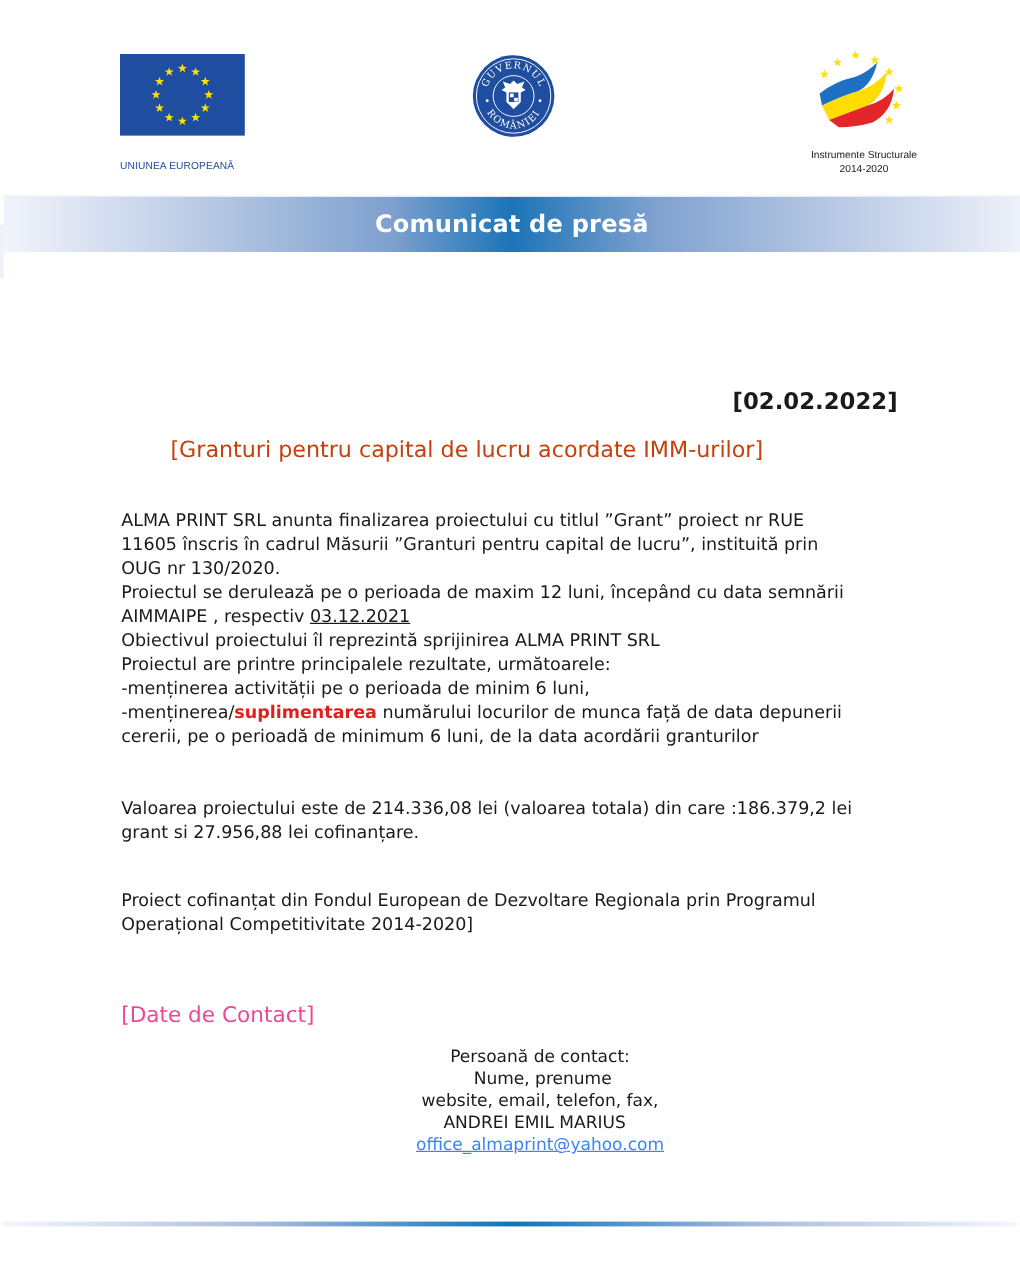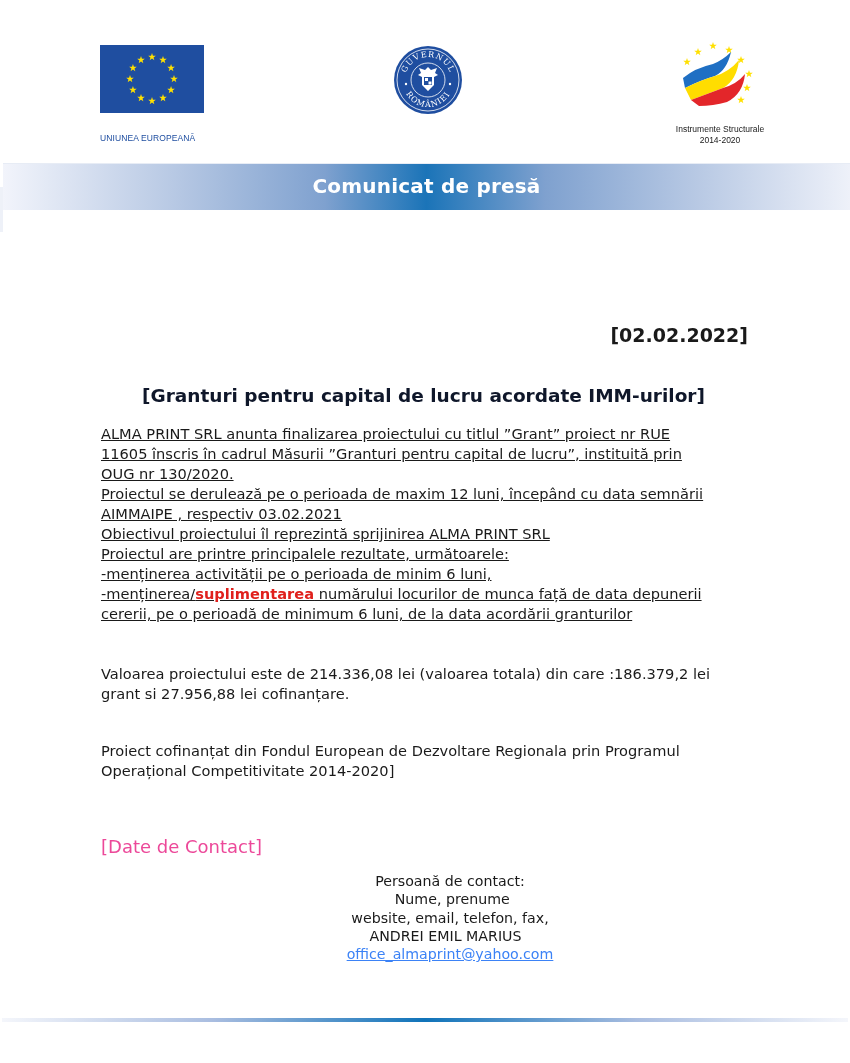--- a/index.html
+++ b/index.html
@@ -17,24 +17,24 @@
                 color: #1a1a1a; text-align: center; line-height: 11px; }
 
   .banner { position: absolute; left: 3px; top: 163px; width: 847px; height: 46px;
             background: linear-gradient(to right, #f2f4fb 0%, #b8c9e4 20%, #7fa1cf 38%, #1b74b8 50%, #7fa1cf 64%, #b8c9e4 82%, #eef1f9 100%);
             border-top: 1px solid #e7ecf5; }
   .banner-edge { position: absolute; left: 0; top: 187px; width: 3px; height: 45px; background: #eef1f8; }
   .banner-title { position: absolute; left: 0; right: 0; top: 10px; text-align: center;
                   color: #ffffff; font-size: 20px; font-weight: bold; letter-spacing: 0.2px; }
 
   .date { position: absolute; right: 102px; top: 324px; font-size: 19px; font-weight: bold; color: #1a1a1a; }
-  .headline { position: absolute; left: 142px; top: 385px; font-size: 18.5px; font-weight: bold; color: #0f172a; }
+  .headline { position: absolute; left: 142px; top: 365px; font-size: 18.5px; font-weight: normal; color: #c2410c; }
 
   .body-text { position: absolute; left: 101px; width: 660px; font-size: 14.6px; line-height: 20px; color: #1a1a1a; }
-  .p1 { top: 424px; text-decoration: underline; }
+  .p1 { top: 424px; }
   .p2 { top: 664px; }
   .p3 { top: 741px; }
   .contact-head { position: absolute; left: 101px; top: 836px; font-size: 18px; color: #ec4899; }
   .underlined { text-decoration: underline; }
   .red { color: #e0201c; font-weight: bold; }
 
   .contact-block { position: absolute; left: 300px; width: 300px; top: 872px; text-align: center;
                    font-size: 14.2px; line-height: 18.3px; color: #1a1a1a; }
   .contact-block div { white-space: pre; }
   .email-link { color: #3b82f6; text-decoration: underline; cursor: pointer; }
@@ -120,21 +120,21 @@
 </div>
 
 <div class="date">[02.02.2022]</div>
 <div class="headline">[Granturi pentru capital de lucru acordate IMM-urilor]</div>
 
 <div class="body-text p1">
   <div>ALMA PRINT  SRL anunta finalizarea proiectului cu titlul ”Grant” proiect  nr RUE</div>
   <div>11605 înscris în cadrul Măsurii ”Granturi pentru capital de lucru”, instituită prin</div>
   <div>OUG nr 130/2020.</div>
   <div>Proiectul se derulează pe o perioada de maxim 12 luni, începând cu data semnării</div>
-  <div><span style="white-space:pre">AIMMAIPE , respectiv </span><span class="underlined">03.02.2021</span></div>
+  <div><span style="white-space:pre">AIMMAIPE , respectiv </span><span class="underlined">03.12.2021</span></div>
   <div>Obiectivul proiectului îl reprezintă sprijinirea ALMA PRINT SRL</div>
   <div>Proiectul are printre principalele rezultate, următoarele:</div>
   <div>-menținerea activității pe o perioada de minim 6 luni,</div>
   <div><span>-menținerea/</span><span class="red">suplimentarea</span><span style="white-space:pre"> numărului locurilor de munca față de data depunerii</span></div>
   <div>cererii, pe o perioadă de minimum 6 luni, de la data acordării granturilor</div>
 </div>
 
 <div class="body-text p2">
   <div>Valoarea proiectului este de 214.336,08 lei (valoarea totala) din care :186.379,2 lei</div>
   <div>grant si 27.956,88 lei cofinanțare.</div>

